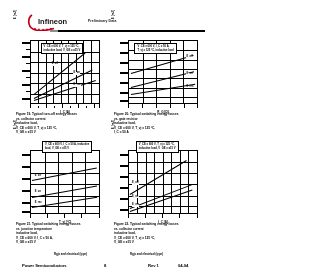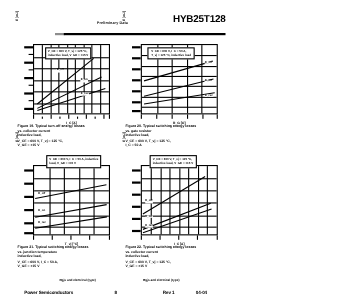--- a/index.html
+++ b/index.html
@@ -83,22 +83,32 @@
   .foot-main.page{left:104px;}
   .foot-main.rev{left:148px;}
   .foot-main.date{left:178px;}
 </style>
 </head>
 <body>
 
 <div class="page">
 
   <div class="header">
+    <div class="logo">
+      <svg viewBox="0 0 116 36" width="58" height="18">
+        <path d="M10 4 C1 10, 1 26, 12 32 C22 37, 40 35, 54 31" fill="none" stroke="#c00018" stroke-width="3.4"></path>
+        <circle cx="16" cy="31" r="1.7" fill="#c00018"></circle>
+        <circle cx="24" cy="32.5" r="1.7" fill="#c00018"></circle>
+        <circle cx="32" cy="33" r="1.7" fill="#c00018"></circle>
+        <circle cx="40" cy="32.5" r="1.7" fill="#c00018"></circle>
+        <circle cx="48" cy="31" r="1.7" fill="#c00018"></circle>
+        <text x="22" y="21" font-family="Liberation Sans, sans-serif" font-size="15" font-weight="bold" fill="#111">Infineon</text>
+      </svg>
+    </div>
     <div class="subtitle">Preliminary Data</div>
-    <div class="partno">HYB25T128</div>
     <div class="rule-tab"></div>
     <div class="rule"></div>
   </div>
 
   <div class="col left rowtop">
     <div class="figure">
       <div class="plotwrap">
         <div class="ylab">E [mJ]</div>
         <div class="yticks">
           <div class="ytick" style="top:2px"></div>

